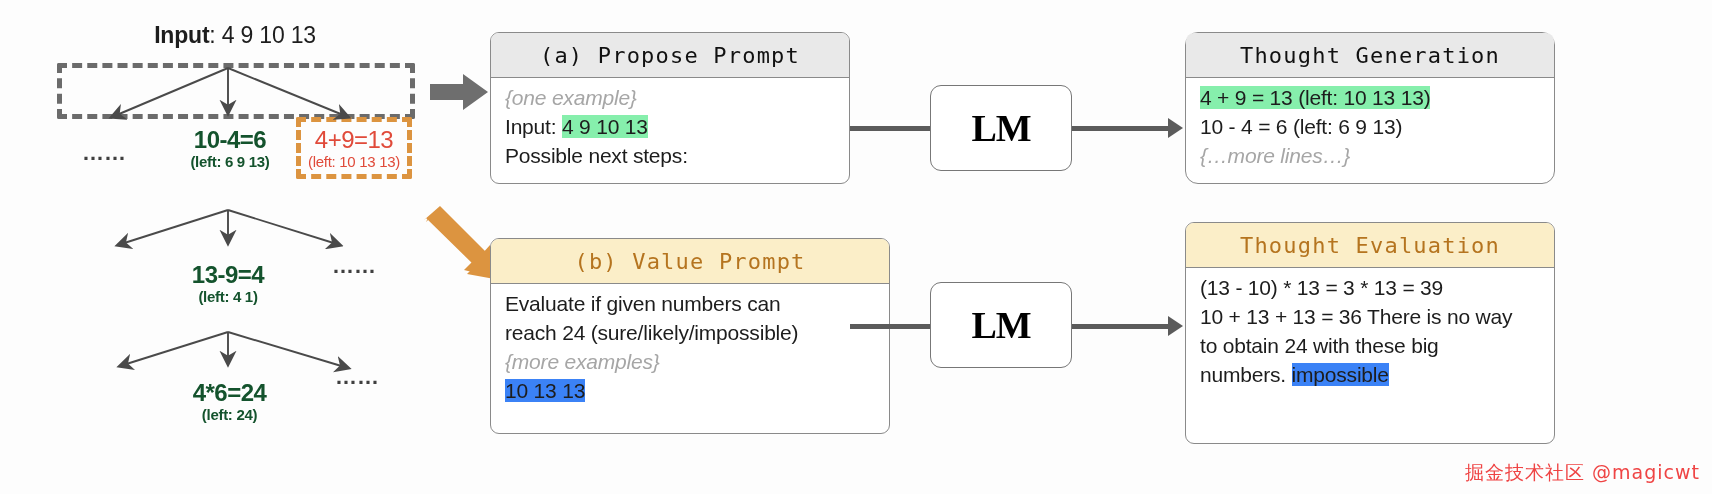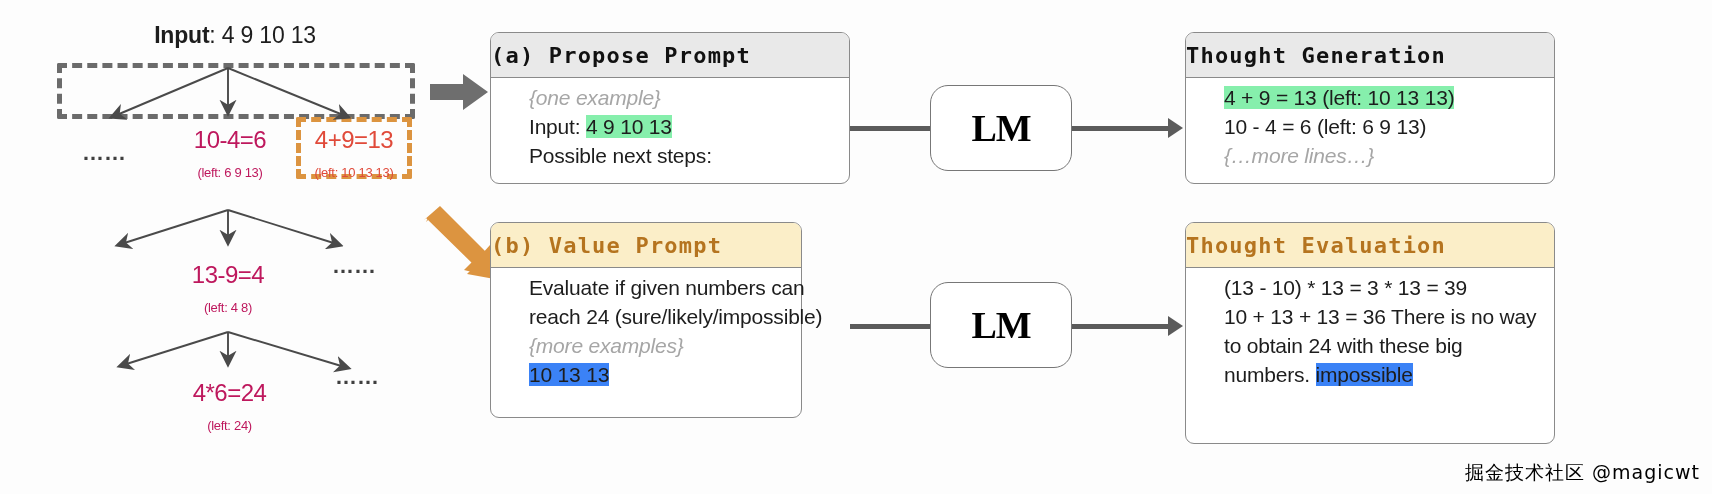--- a/index.html
+++ b/index.html
@@ -42,26 +42,26 @@
     text-align: center;
     white-space: nowrap;
     line-height: 1.05;
   }
   .node .expr {
     font-size: 24px;
     letter-spacing: -0.5px;
     display: block;
   }
   .node .left {
-    font-size: 13px;
+    font-size: 15px;
     letter-spacing: -0.3px;
     display: block;
-    margin-top: 14px;
-  }
-  .node.green .expr, .node.green .left { color: #be185d; }
+    margin-top: 2px;
+  }
+  .node.green .expr, .node.green .left { color: #14532d; font-weight: bold; }
   .node.red   .expr, .node.red   .left { color: #e04a3a; }
 
   .dots {
     position: absolute;
     font-size: 22px;
     letter-spacing: 0px;
     color: #3f3f3f;
     font-weight: 700;
     white-space: nowrap;
   }
@@ -80,53 +80,53 @@
     box-sizing: border-box;
     background: #ffffff;
     border: 1.6px solid #8a8a8a;
     border-radius: 9px;
   }
   .card-head {
     box-sizing: border-box;
     height: 45px;
     line-height: 45px;
     border-radius: 8px 8px 0 0;
-    text-align: left;
+    text-align: center;
     font-family: "DejaVu Sans Mono", monospace;
-    font-weight: 700;
+    font-weight: 400;
     font-size: 22px;
     letter-spacing: 1.2px;
     white-space: nowrap;
     overflow: hidden;
   }
   .card-head.gray  { background: #e9e9e9; color: #111111; border-bottom: 1.4px solid #8a8a8a; }
   .card-head.cream { background: #fbeec8; color: #b5741f; border-bottom: 1.4px solid #8a8a8a; }
 
   .card-body {
     padding: 6px 0 6px 14px;
     font-size: 21px;
     line-height: 1.38;
     color: #1d1d1d;
     letter-spacing: -0.2px;
   }
-  .card-body .ln { white-space: nowrap; margin-left: 24px; }
+  .card-body .ln { white-space: nowrap; }
   .card-body .muted {
     color: #a6a6a6;
     font-style: italic;
   }
   .hl-gray { background: #86efac; }
   .hl-pink { background: #3b82f6; }
 
   
   .lm {
     position: absolute;
     box-sizing: border-box;
     background: #ffffff;
     border: 1.6px solid #777777;
-    border-radius: 18px;
+    border-radius: 11px;
     display: flex;
     align-items: center;
     justify-content: center;
     font-family: "Liberation Serif", serif;
     font-weight: 700;
     font-size: 38px;
     color: #000000;
     letter-spacing: -1px;
   }
 
@@ -144,21 +144,21 @@
     border-left: 15px solid #5b5b5b;
   }
   .fatarrow { position: absolute; }
 
   
   .watermark {
     position: absolute;
     right: 12px;
     bottom: 8px;
     font-size: 19px;
-    color: #000000;
+    color: #ef4444;
     letter-spacing: 1px;
     white-space: nowrap;
     font-family: "DejaVu Sans", sans-serif;
   }
 </style>
 </head>
 <body>
 
 <div id="canvas">
 
@@ -198,21 +198,21 @@
           <path d="M0,0 L9,4.5 L0,9 L2.6,4.5 z" fill="#4a4a4a"></path>
         </marker>
       </defs>
       <line x1="228" y1="12" x2="118" y2="47" stroke="#4a4a4a" stroke-width="1.9" marker-end="url(#ah2)"></line>
       <line x1="228" y1="12" x2="228" y2="45" stroke="#4a4a4a" stroke-width="1.9" marker-end="url(#ah2)"></line>
       <line x1="228" y1="12" x2="340" y2="47" stroke="#4a4a4a" stroke-width="1.9" marker-end="url(#ah2)"></line>
     </svg>
 
     <div class="node green" style="left:163px; top:262px; width:130px;">
       <span class="expr">13-9=4</span>
-      <span class="left">(left: 4 8)</span>
+      <span class="left">(left: 4 1)</span>
     </div>
     <div class="dots" style="left:332px; top:253px;">……</div>
 
     <svg class="abs" style="left:0; top:320px; width:470px; height:62px;" viewBox="0 0 470 62">
       <defs>
         <marker id="ah3" markerWidth="9" markerHeight="9" refX="7" refY="4.5" orient="auto">
           <path d="M0,0 L9,4.5 L0,9 L2.6,4.5 z" fill="#4a4a4a"></path>
         </marker>
       </defs>
       <line x1="228" y1="12" x2="120" y2="46" stroke="#4a4a4a" stroke-width="1.9" marker-end="url(#ah3)"></line>
@@ -238,21 +238,21 @@
 
   <div class="card" style="left:490px; top:32px; width:360px; height:152px;">
     <div class="card-head gray">(a) Propose Prompt</div>
     <div class="card-body">
       <div class="ln muted">{one example}</div>
       <div class="ln"><span>Input: </span><span class="hl-gray">4 9 10 13</span></div>
       <div class="ln">Possible next steps:</div>
     </div>
   </div>
 
-  <div class="card" style="left:490px; top:222px; width:312px; height:196px;">
+  <div class="card" style="left:490px; top:238px; width:400px; height:196px;">
     <div class="card-head cream">(b) Value Prompt</div>
     <div class="card-body">
       <div class="ln">Evaluate if given numbers can</div>
       <div class="ln">reach 24 (sure/likely/impossible)</div>
       <div class="ln muted">{more examples}</div>
       <div class="ln"><span class="hl-pink">10 13 13</span></div>
     </div>
   </div>
 
   <div class="line" style="left:850px; top:126px; width:82px;"></div>
@@ -262,21 +262,21 @@
   <div class="line" style="left:1072px; top:126px; width:98px;"></div>
   <div class="tri" style="left:1168px; top:118px;"></div>
 
   <div class="line" style="left:850px; top:324px; width:82px;"></div>
 
   <div class="lm" style="left:930px; top:282px; width:142px; height:86px;">LM</div>
 
   <div class="line" style="left:1072px; top:324px; width:98px;"></div>
   <div class="tri" style="left:1168px; top:316px;"></div>
 
-  <div class="card" style="left:1185px; top:32px; width:370px; height:152px;">
+  <div class="card" style="left:1185px; top:32px; width:370px; height:152px;border-radius:13px;">
     <div class="card-head gray">Thought Generation</div>
     <div class="card-body">
       <div class="ln"><span class="hl-gray">4 + 9 = 13 (left: 10 13 13)</span></div>
       <div class="ln">10 - 4 = 6 (left: 6 9 13)</div>
       <div class="ln muted">{…more lines…}</div>
     </div>
   </div>
 
   <div class="card" style="left:1185px; top:222px; width:370px; height:222px;">
     <div class="card-head cream">Thought Evaluation</div>

